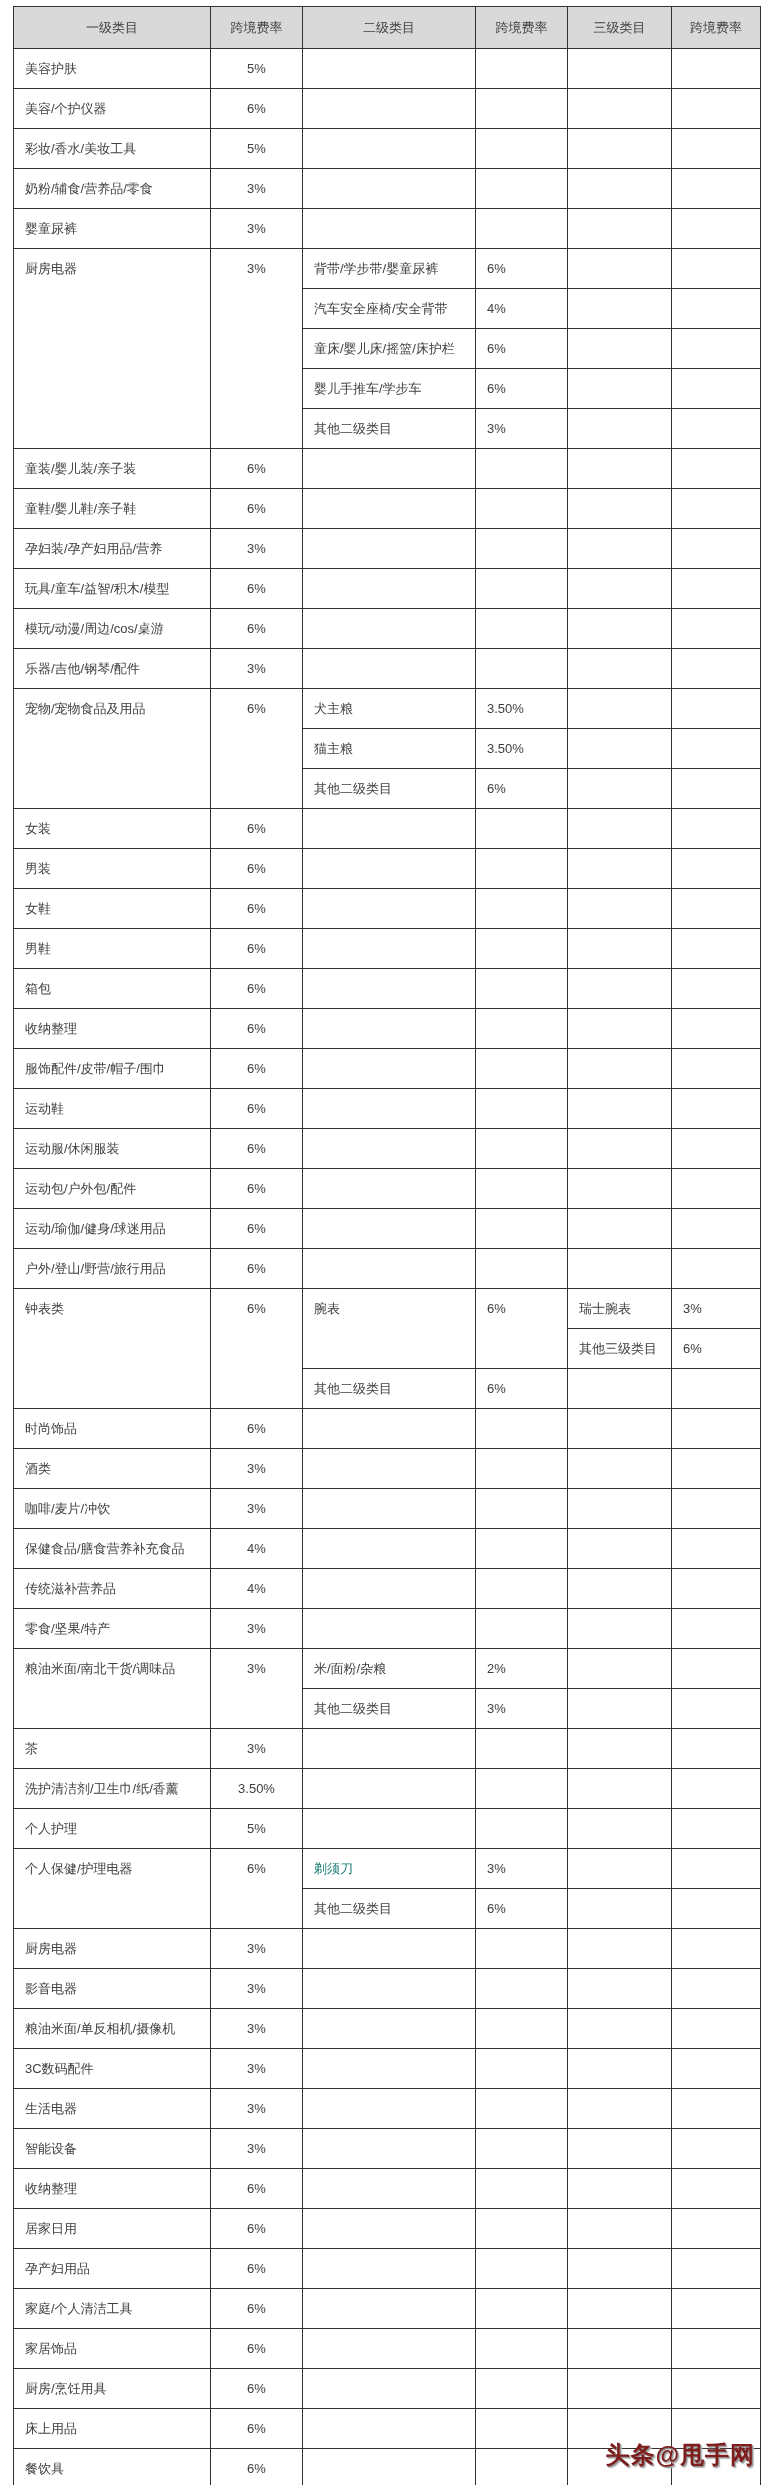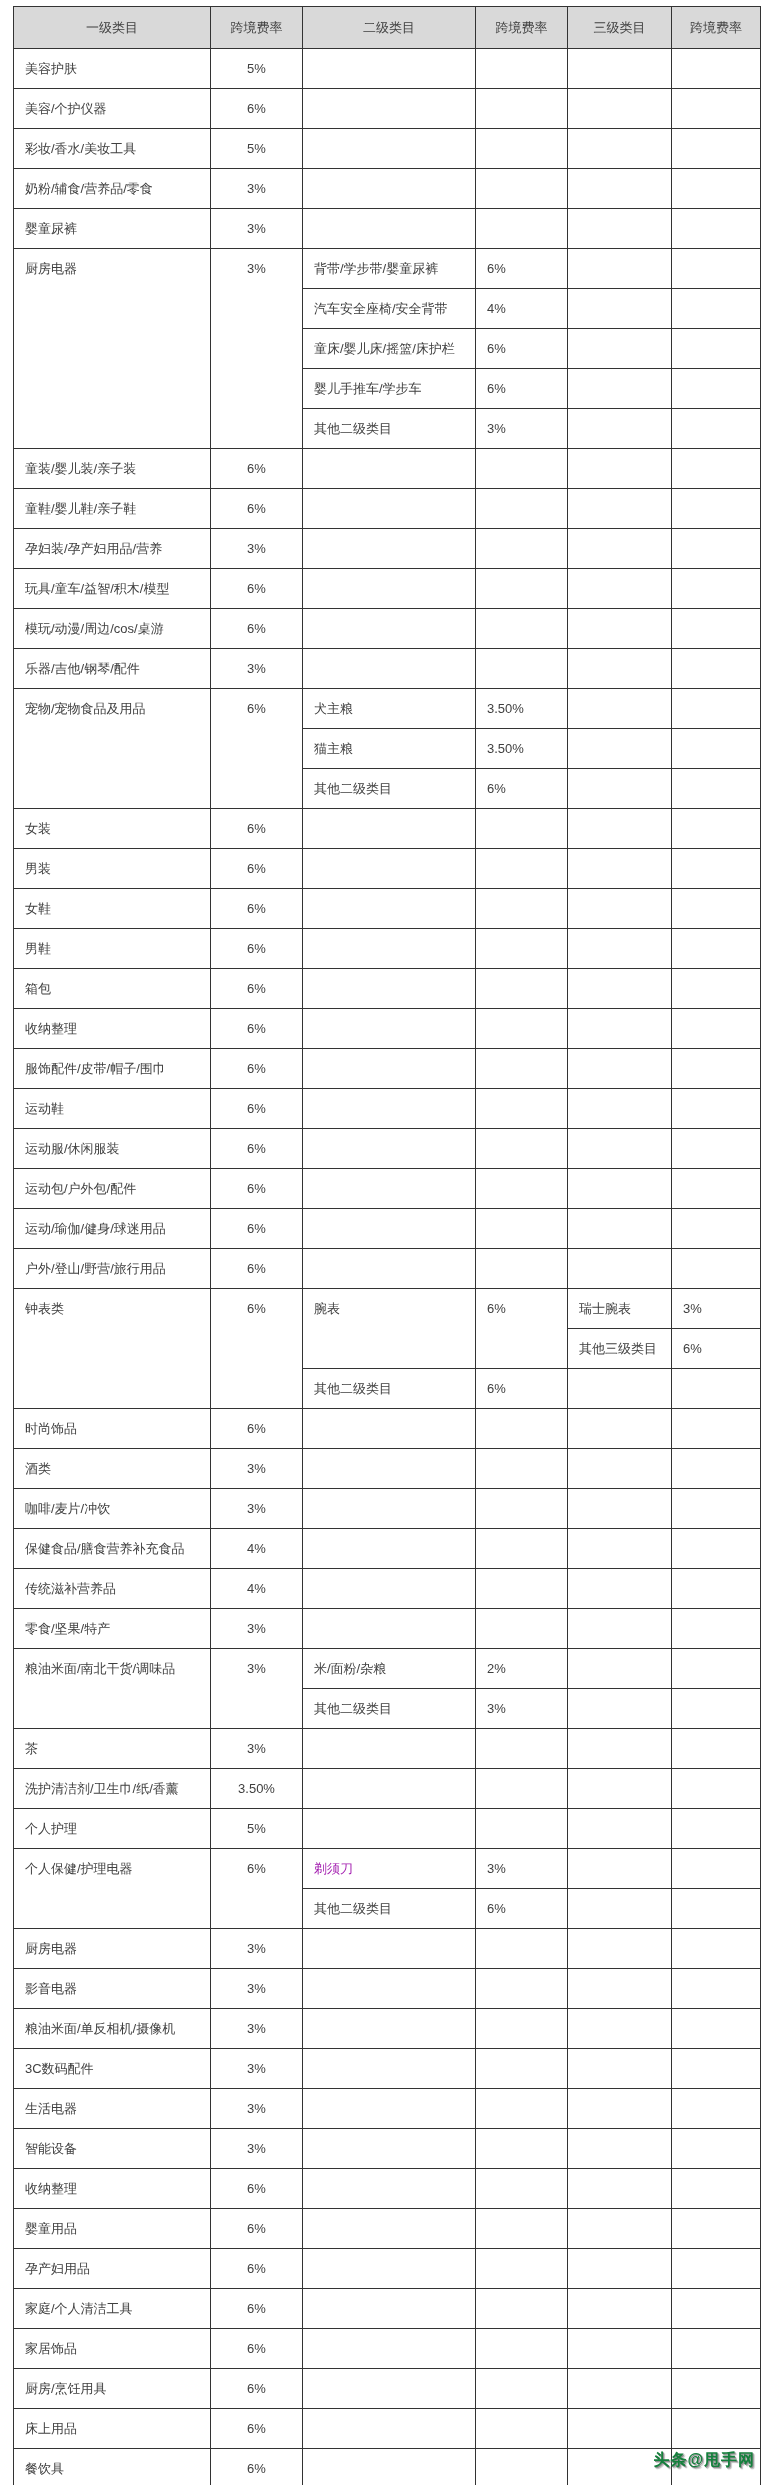--- a/index.html
+++ b/index.html
@@ -41,24 +41,24 @@
     height: 40px;
     line-height: 39px;
   }
   .lv     { text-align: left; }
   .rate-c { text-align: center; }
   .rate-l { text-align: left; }
   .watermark {
     position: absolute;
     right: 7px;
     bottom: 14px;
-    font-size: 16px;
+    font-size: 24px;
     font-weight: bold;
     letter-spacing: 1px;
-    color: #15803d;
+    color: #7f1d1d;
     text-shadow: 1px 1px 0 #8f8f8f, 2px 2px 1px #bdbdbd;
     white-space: nowrap;
   }
 </style>
 </head>
 <body>
 
 <table class="fee-table">
   <colgroup>
     <col style="width:197px">
@@ -415,21 +415,21 @@
         <td class="lv">个人护理</td>
         <td class="rate-c">5%</td>
         <td class="lv"></td>
         <td class="rate-l"></td>
         <td class="lv"></td>
         <td class="rate-l"></td>
       </tr>
       <tr>
         <td rowspan="2" class="lv">个人保健/护理电器</td>
         <td rowspan="2" class="rate-c">6%</td>
-        <td class="lv" style="color: #a21caf;">剃须刀</td>
+        <td class="lv" style="color: #0f766e;">剃须刀</td>
         <td class="rate-l">3%</td>
         <td class="lv"></td>
         <td class="rate-l"></td>
       </tr>
       <tr>
         <td class="lv">其他二级类目</td>
         <td class="rate-l">6%</td>
         <td class="lv"></td>
         <td class="rate-l"></td>
       </tr>
@@ -483,21 +483,21 @@
       </tr>
       <tr>
         <td class="lv">收纳整理</td>
         <td class="rate-c">6%</td>
         <td class="lv"></td>
         <td class="rate-l"></td>
         <td class="lv"></td>
         <td class="rate-l"></td>
       </tr>
       <tr>
-        <td class="lv">婴童用品</td>
+        <td class="lv">居家日用</td>
         <td class="rate-c">6%</td>
         <td class="lv"></td>
         <td class="rate-l"></td>
         <td class="lv"></td>
         <td class="rate-l"></td>
       </tr>
       <tr>
         <td class="lv">孕产妇用品</td>
         <td class="rate-c">6%</td>
         <td class="lv"></td>

